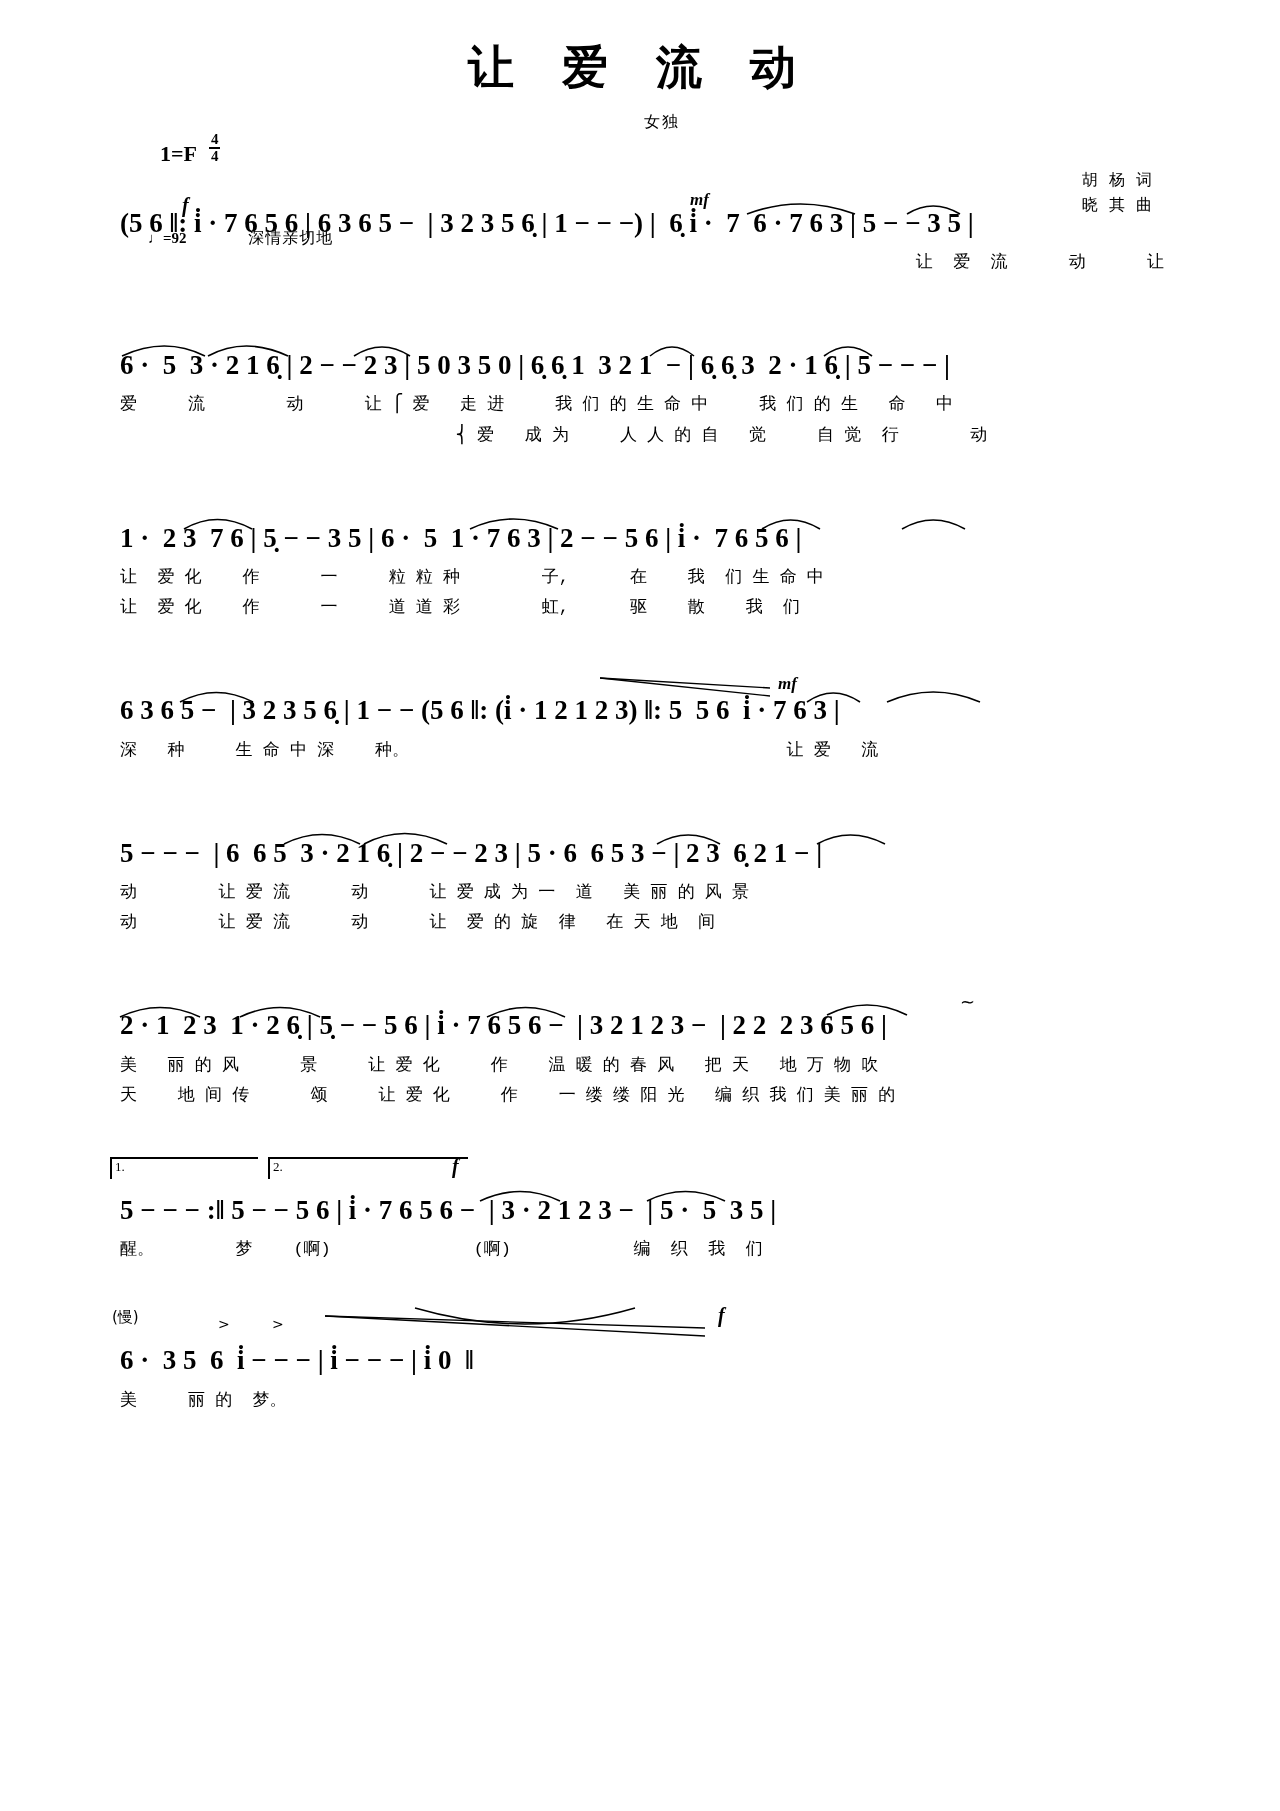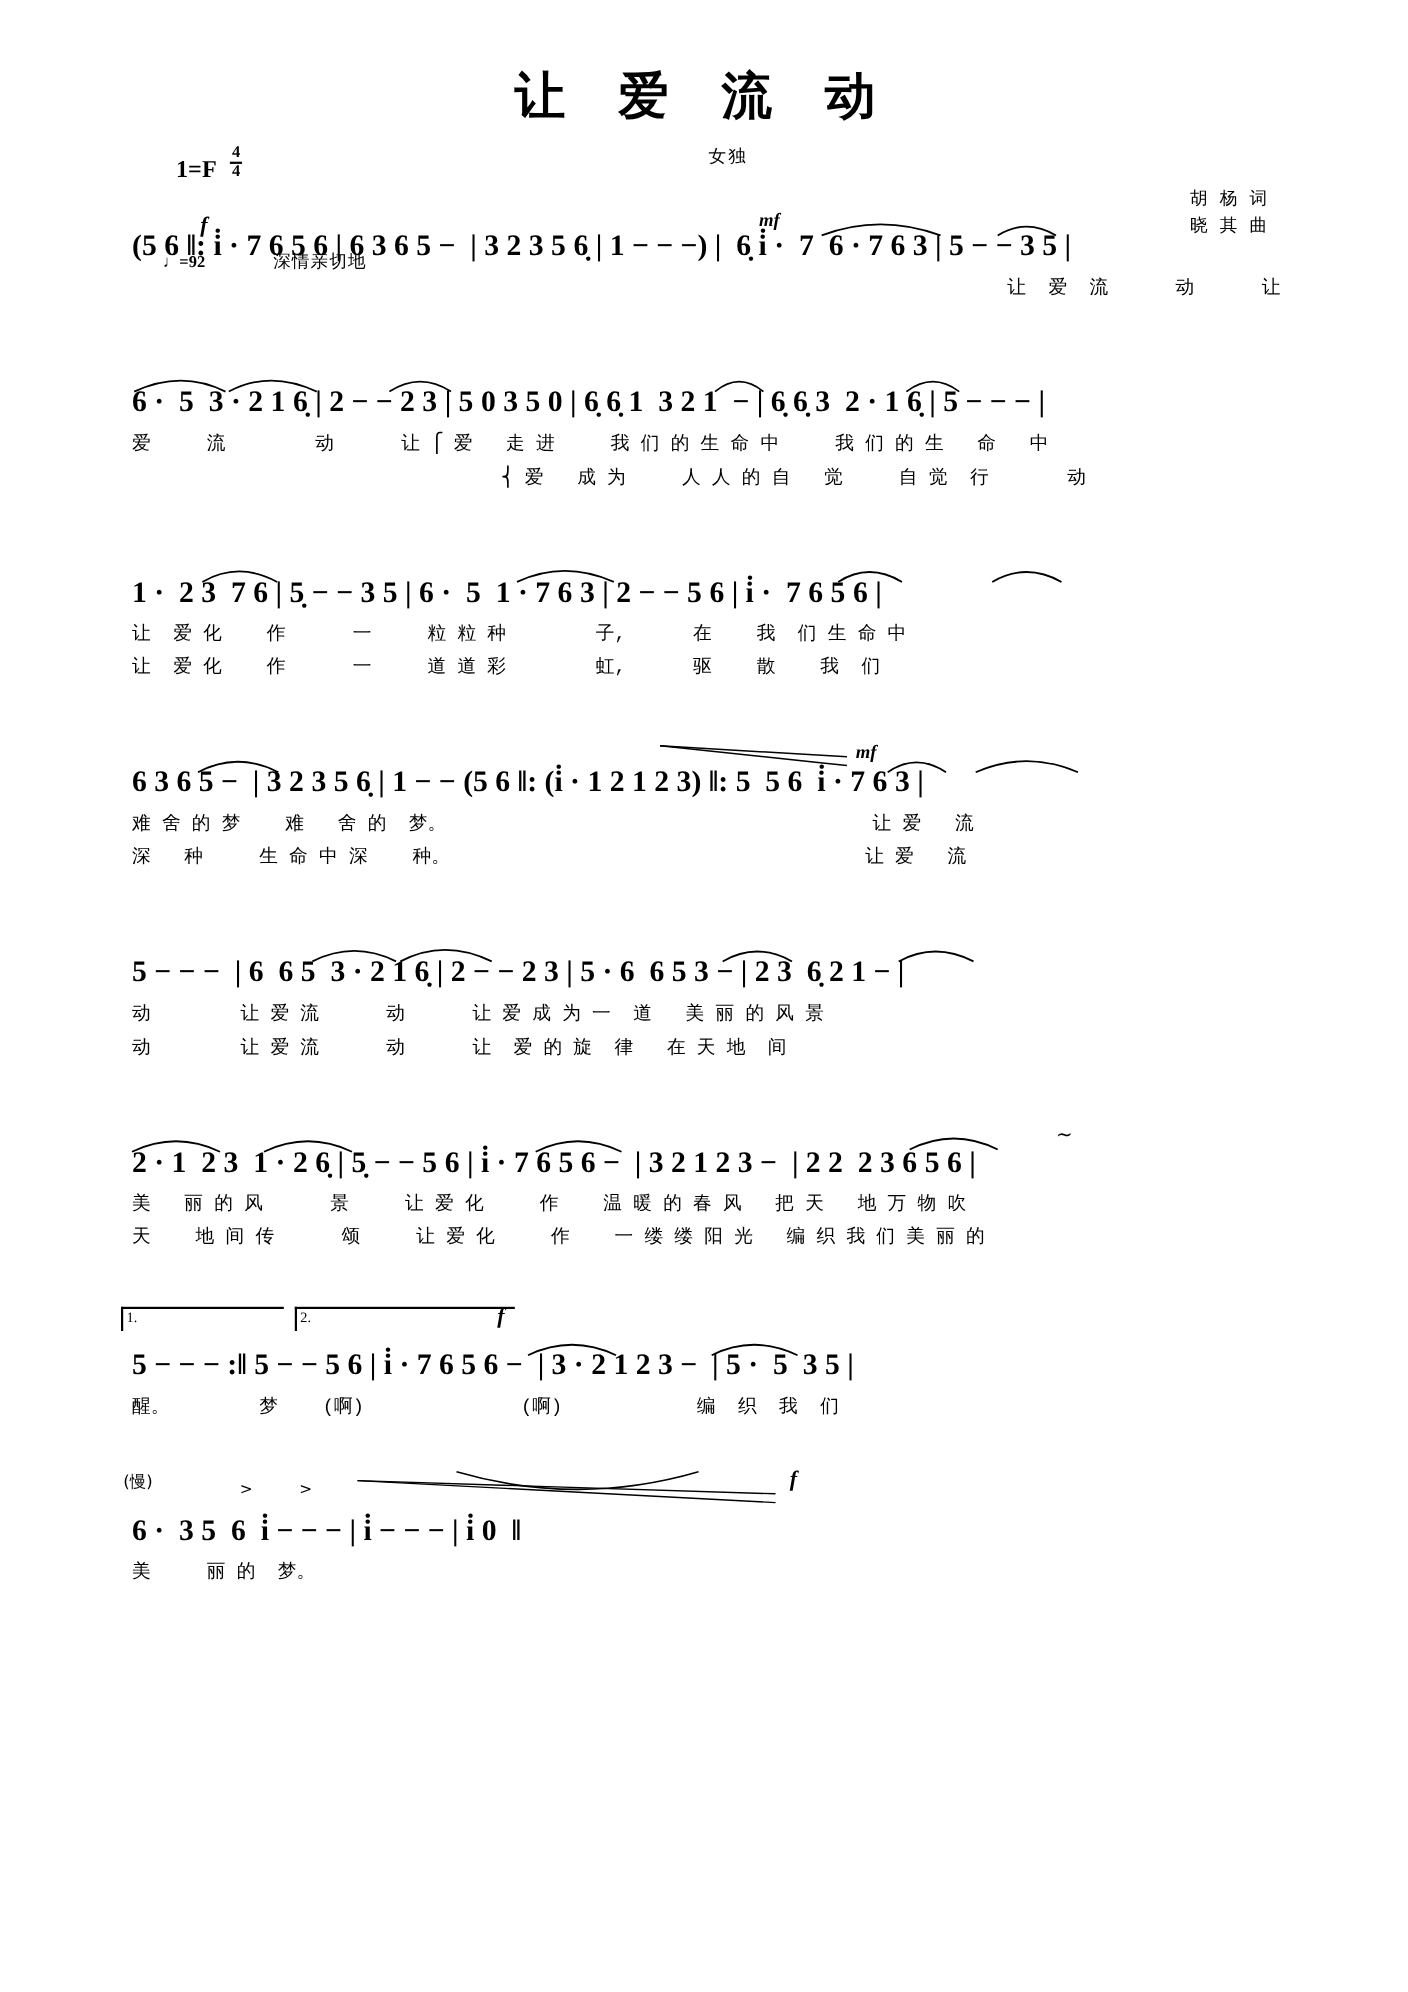--- a/index.html
+++ b/index.html
@@ -27,21 +27,21 @@
   .header {
     position: relative;
     height: 180px;
   }
   .title {
     text-align: center;
     font-family: "DejaVu Sans", sans-serif;
     font-weight: bold;
     font-size: 46px;
     letter-spacing: 16px;
-    padding-top: 64px;
+    padding-top: 44px;
     line-height: 1;
   }
   .subtitle {
     text-align: center;
     font-family: "DejaVu Sans", sans-serif;
     font-size: 16px;
     margin-top: 22px;
     letter-spacing: 2px;
     padding-left: 44px;
   }
@@ -237,21 +237,20 @@
     <svg class="deco" style="left:178px; top:-4px;" width="80" height="22">
       <path d="M2,18 Q38,-1 75,18" stroke="#000" fill="none" stroke-width="1.6"></path>
     </svg>
     <svg class="deco" style="left:805px; top:-4px;" width="60" height="22">
       <path d="M2,18 Q28,0 55,18" stroke="#000" fill="none" stroke-width="1.6"></path>
     </svg>
     <svg class="deco" style="left:885px; top:-4px;" width="100" height="22">
       <path d="M2,18 Q48,-2 95,18" stroke="#000" fill="none" stroke-width="1.6"></path>
     </svg>
     <div class="notes">6 3 6 5 −  | 3 2 3 5 6̣ | 1 − − (5 6 ‖: (i̇ · 1 2 1 2 3) ‖: 5  5 6  i̇ · 7 6 3 |</div>
-    <div class="lyric">难 舍 的 梦    难   舍 的  梦。                                      让 爱   流</div>
     <div class="lyric">深   种     生 命 中 深    种。                                     让 爱   流</div>
   </div>
 
   <div class="system" style="margin-top:66px;">
     <svg class="deco" style="left:282px; top:-4px;" width="170" height="22">
       <path d="M2,18 Q40,-1 78,18" stroke="#000" fill="none" stroke-width="1.6"></path>
       <path d="M82,18 Q122,-3 165,18" stroke="#000" fill="none" stroke-width="1.6"></path>
     </svg>
     <svg class="deco" style="left:655px; top:-4px;" width="70" height="22">
       <path d="M2,18 Q33,0 65,18" stroke="#000" fill="none" stroke-width="1.6"></path>

